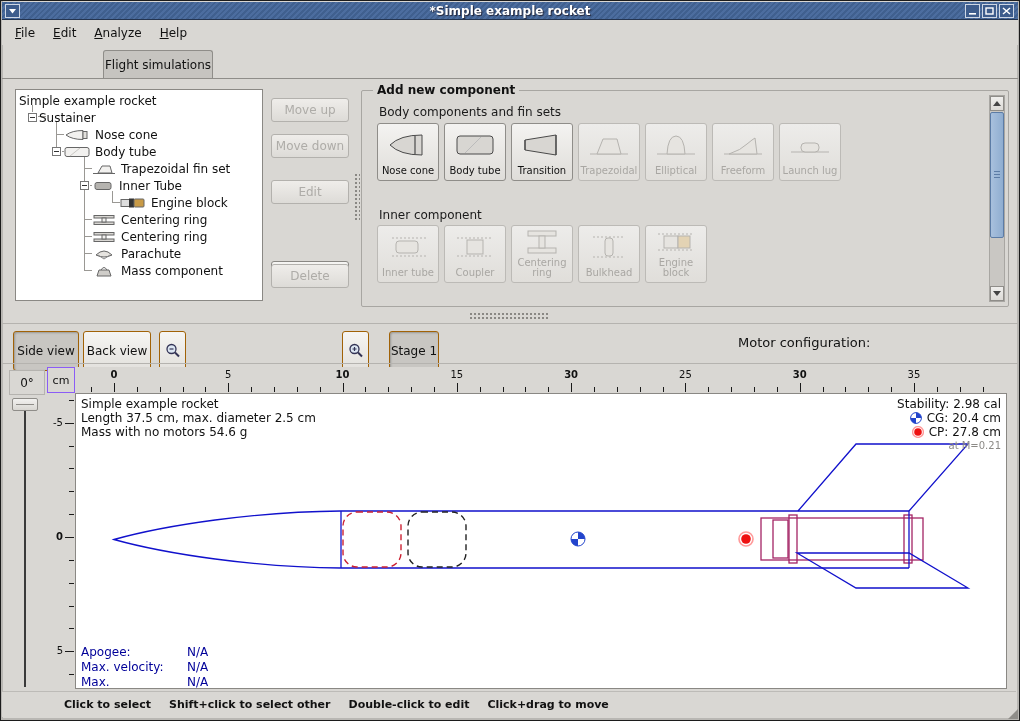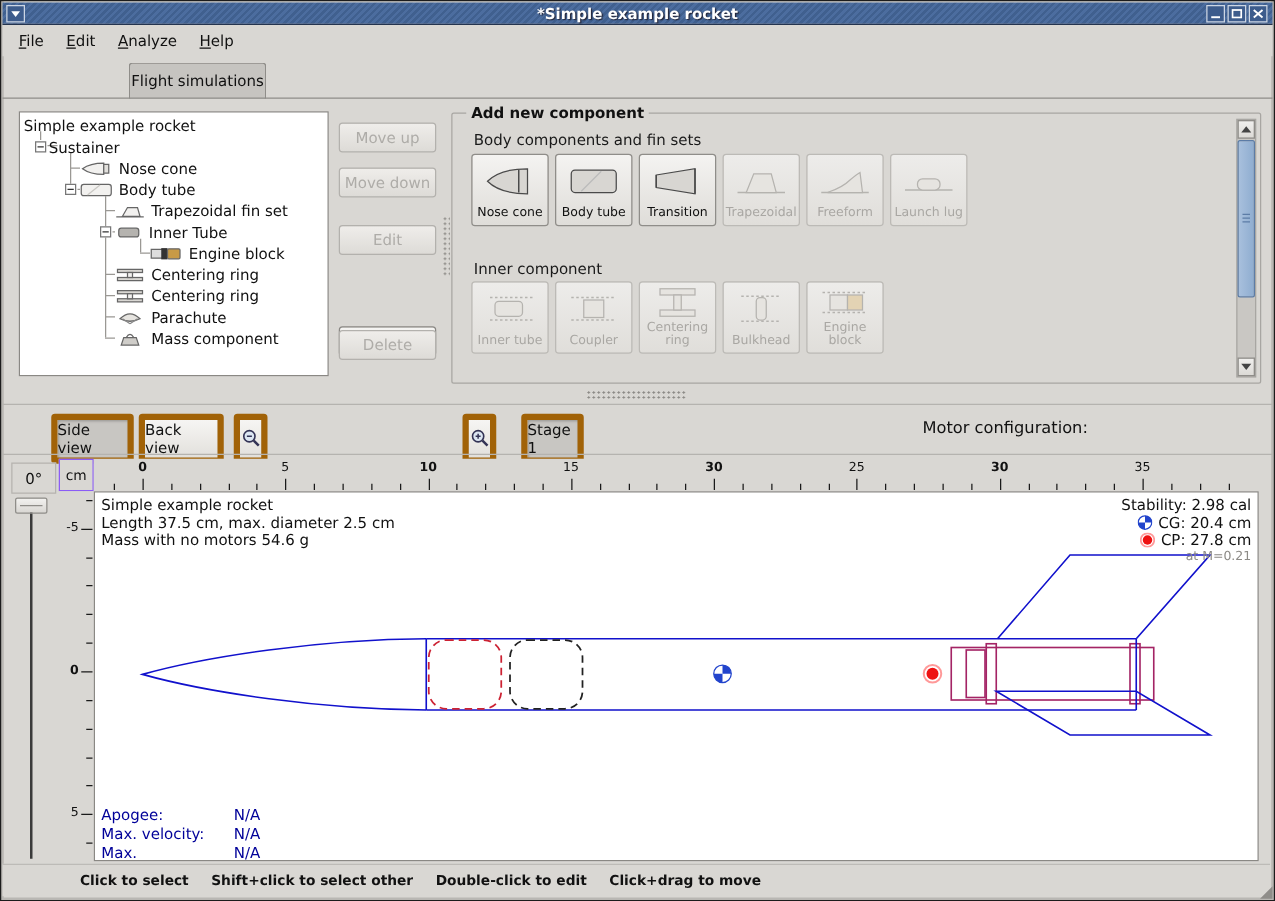--- a/index.html
+++ b/index.html
@@ -95,22 +95,22 @@
   .tri-down { width:0; height:0; border-left:4px solid transparent; border-right:4px solid transparent; border-top:5px solid #444; }
   
   .h-split-dots { position:absolute; left:468px; top:311px; width:80px; height:7px;
     background-image:radial-gradient(#8a8884 28%, transparent 30%); background-size:4px 4px; }
   .v-split-dots { position:absolute; left:353px; top:172px; width:6px; height:48px;
     background-image:radial-gradient(#8a8884 28%, transparent 30%); background-size:4px 4px; }
   
   .tool-row-sep { position:absolute; left:1px; right:1px; top:322px; height:1px; background:#b5b3af; }
   .tbtn {
     position:absolute; top:330px; height:40px; font-size:12px; color:#111;
-    border:5px solid #a16207; border-radius:3px; background:linear-gradient(#f6f5f3,#e2e0dc);
-    display:flex; align-items:center; justify-content:center;margin-left:28px;
+    border:1px solid #a16207; border-radius:3px; background:linear-gradient(#f6f5f3,#e2e0dc);
+    display:flex; align-items:center; justify-content:center;
   }
   .tbtn.pressed { background:#c8c6c2; box-shadow:inset 1px 1px 2px #9a9894; }
   .combo {
     position:absolute; top:330px; height:24px; border:1px solid #8a8884; border-radius:2px;
     background:#fff; display:flex; align-items:center;
   }
   .combo .cval { flex:1; font-size:12px; color:#111; padding-left:7px; white-space:nowrap; overflow:hidden; }
   .combo .carrow { width:24px; height:100%; border-left:1px solid #b5b3af; background:linear-gradient(#f2f1ef,#dddbd7); display:flex; align-items:center; justify-content:center; }
   .tool-label { position:absolute; top:334px; font-size:13px; color:#111; }
   
@@ -342,20 +342,29 @@
       <span class="clabel">Transition</span>
     </div>
     <div class="comp-btn disabled">
       <span class="icon">
         <svg width="44" height="26">
             <path class="st" d="M3,22 H41"></path>
             <path class="fl" d="M10,22 L16,7 L30,7 L34,22 Z"></path>
           </svg>
       </span>
       <span class="clabel">Trapezoidal</span>
+    </div>
+    <div class="comp-btn disabled">
+      <span class="icon">
+        <svg width="44" height="26">
+            <path class="st" d="M3,22 H41"></path>
+            <path class="fl" d="M13,22 Q14,4 22,4 Q30,4 31,22 Z"></path>
+          </svg>
+      </span>
+      <span class="clabel">Elliptical</span>
     </div>
     <div class="comp-btn disabled">
       <span class="icon">
         <svg width="44" height="26">
             <path class="st" d="M3,22 H41"></path>
             <path class="fl" d="M8,22 Q20,18 26,12 Q32,7 34,6 L36,22 Z"></path>
           </svg>
       </span>
       <span class="clabel">Freeform</span>
     </div>

